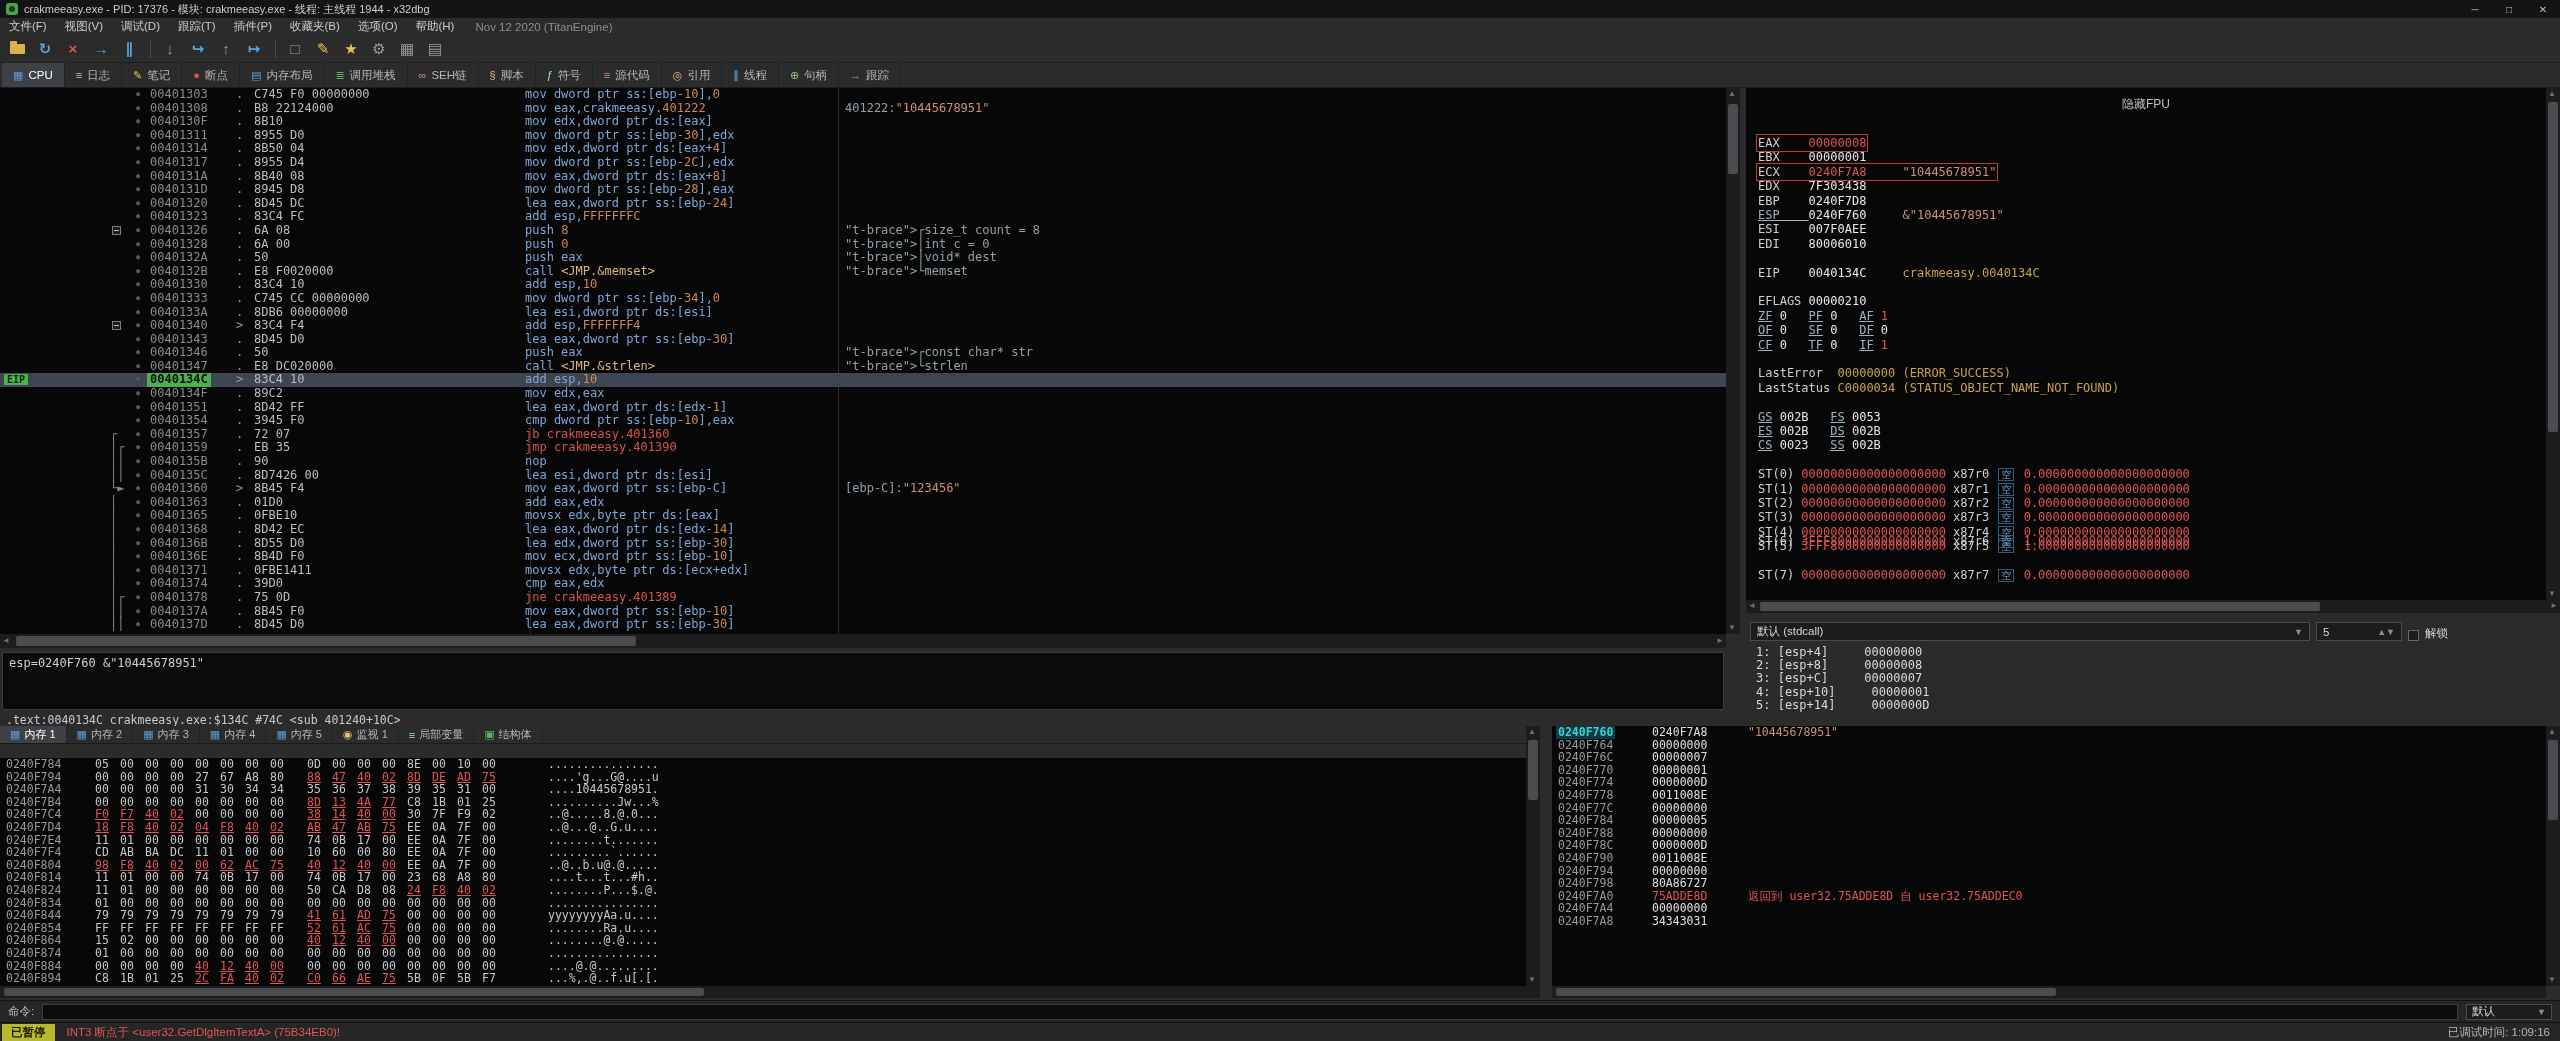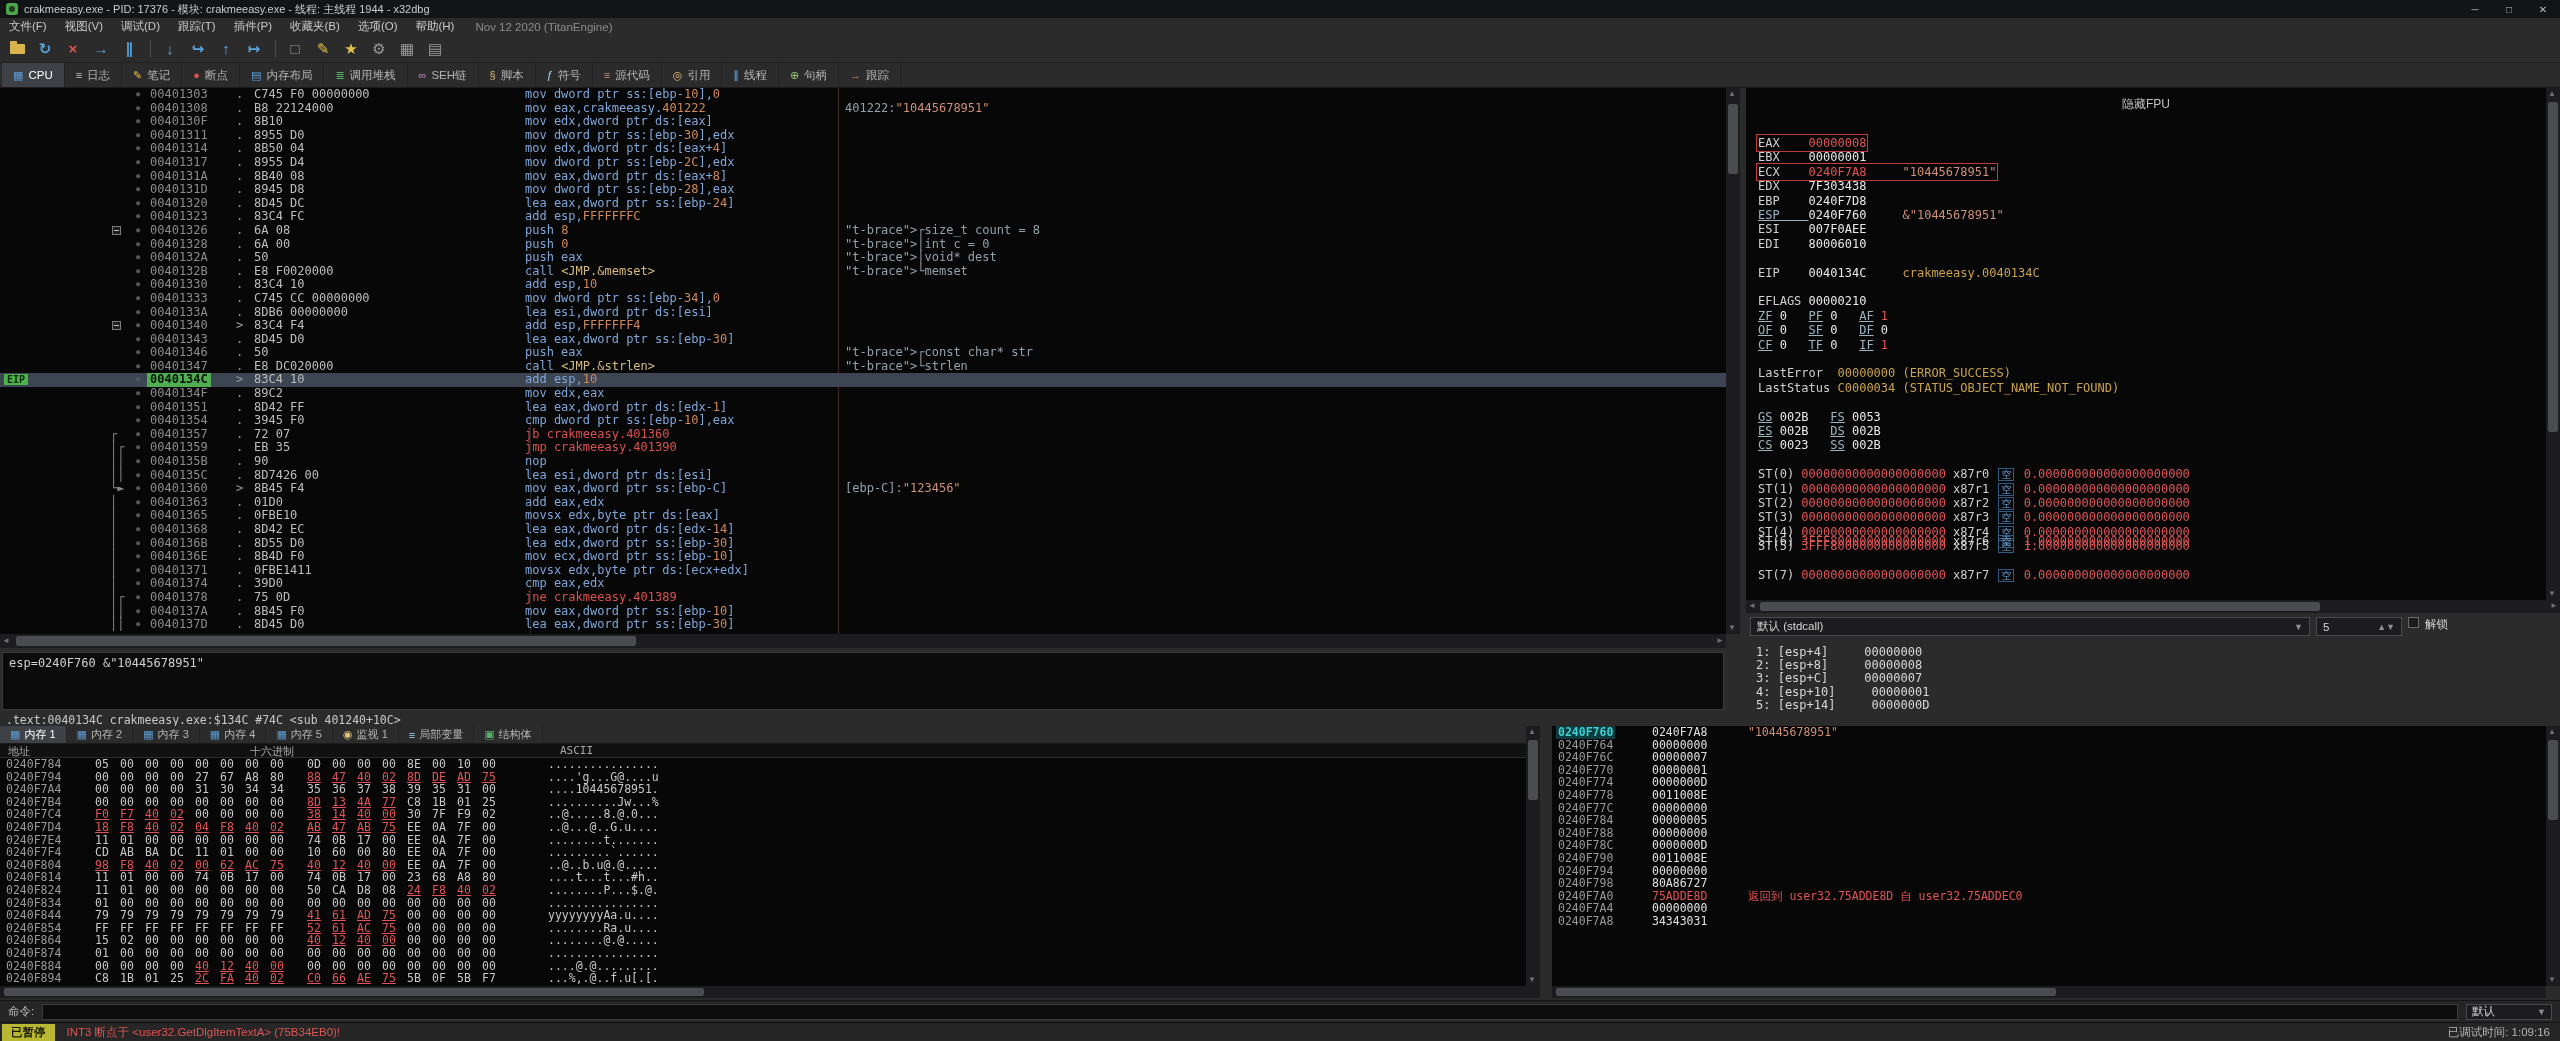--- a/index.html
+++ b/index.html
@@ -62,21 +62,21 @@
   
   #regs{position:absolute;left:1746px;top:88px;width:800px;height:512px;background:#070707;overflow:hidden}
   .fpu{position:absolute;top:8px;left:0;width:100%;text-align:center;color:#c0c0c0;font-size:12px}
   .rline{position:absolute;left:12px;white-space:pre;font-size:12px;font-family:"DejaVu Sans Mono",monospace}
   .lbl{color:#cfcfcf}.val{color:#e8e8e8}.red{color:#e25555}.orange{color:#ce9178}.gold{color:#c9a24a}
   .flag{color:#9db4c0;text-decoration:underline}
   .tag{color:#6aa7e0;font-size:10px;border:1px solid #335a80;padding:0 2px;margin:0 2px}
   .boxwrap{outline:1px solid #c23b3b;outline-offset:1px}
 
   
-  #argsbar{position:absolute;left:1746px;top:617px;width:800px;height:24px;display:flex;align-items:flex-start;gap:6px;padding:0 4px;font-size:11.5px}
+  #argsbar{position:absolute;left:1746px;top:617px;width:800px;height:24px;display:flex;align-items:flex-end;gap:6px;padding:0 4px;font-size:11.5px}
   .combo{height:19px;background:#1c1c1e;border:1px solid #4a4a4e;display:flex;align-items:center;padding:0 6px;color:#d6d6d6}
   .combo .car{margin-left:auto;color:#8f8f8f;font-size:9px}
   .spin{width:86px}
   .chk{width:11px;height:11px;border:1px solid #6a6a6a;background:#1c1c1e}
   #argslist{position:absolute;left:1746px;top:646px;width:800px;font-size:12px;font-family:"DejaVu Sans Mono",monospace;color:#d8d8d8}
   .aline{height:13.2px;line-height:13.2px;white-space:pre;padding-left:10px}
 
   
   #dumptabs{position:absolute;left:0;top:726px;width:1526px;height:18px;background:#2b2b2b;display:flex;font-size:11px;border-bottom:1px solid #1b1b1b}
   .dtab{display:flex;align-items:center;gap:4px;padding:0 10px;color:#b5b5b5;border-right:1px solid #222}
@@ -391,25 +391,20 @@
       </span>
       <span class="dtab">
         <span class="tglyph" style="color: rgb(156, 220, 254);">≡</span>
         <span>局部变量</span>
       </span>
       <span class="dtab">
         <span class="tglyph" style="color: rgb(88, 179, 104);">▣</span>
         <span>结构体</span>
       </span>
     </div>
-  <div id="dumphdr">
-    <span style="position:absolute;left:8px">地址</span>
-    <span style="position:absolute;left:250px">十六进制</span>
-    <span style="position:absolute;left:560px">ASCII</span>
-  </div>
   <div id="dumprows">
       <div class="mrow"><span class="daddr">0240F784</span><span class="dbyte" style="left: 95px;">05</span><span class="dbyte" style="left: 120px;">00</span><span class="dbyte" style="left: 145px;">00</span><span class="dbyte" style="left: 170px;">00</span><span class="dbyte" style="left: 195px;">00</span><span class="dbyte" style="left: 220px;">00</span><span class="dbyte" style="left: 245px;">00</span><span class="dbyte" style="left: 270px;">00</span><span class="dbyte" style="left: 307px;">0D</span><span class="dbyte" style="left: 332px;">00</span><span class="dbyte" style="left: 357px;">00</span><span class="dbyte" style="left: 382px;">00</span><span class="dbyte" style="left: 407px;">8E</span><span class="dbyte" style="left: 432px;">00</span><span class="dbyte" style="left: 457px;">10</span><span class="dbyte" style="left: 482px;">00</span><span class="dascii">................</span></div>
       <div class="mrow"><span class="daddr">0240F794</span><span class="dbyte" style="left: 95px;">00</span><span class="dbyte" style="left: 120px;">00</span><span class="dbyte" style="left: 145px;">00</span><span class="dbyte" style="left: 170px;">00</span><span class="dbyte" style="left: 195px;">27</span><span class="dbyte" style="left: 220px;">67</span><span class="dbyte" style="left: 245px;">A8</span><span class="dbyte" style="left: 270px;">80</span><span class="dbyte r" style="left: 307px;">88</span><span class="dbyte r" style="left: 332px;">47</span><span class="dbyte r" style="left: 357px;">40</span><span class="dbyte r" style="left: 382px;">02</span><span class="dbyte r" style="left: 407px;">8D</span><span class="dbyte r" style="left: 432px;">DE</span><span class="dbyte r" style="left: 457px;">AD</span><span class="dbyte r" style="left: 482px;">75</span><span class="dascii">....'g...G@....u</span></div>
       <div class="mrow"><span class="daddr">0240F7A4</span><span class="dbyte" style="left: 95px;">00</span><span class="dbyte" style="left: 120px;">00</span><span class="dbyte" style="left: 145px;">00</span><span class="dbyte" style="left: 170px;">00</span><span class="dbyte" style="left: 195px;">31</span><span class="dbyte" style="left: 220px;">30</span><span class="dbyte" style="left: 245px;">34</span><span class="dbyte" style="left: 270px;">34</span><span class="dbyte" style="left: 307px;">35</span><span class="dbyte" style="left: 332px;">36</span><span class="dbyte" style="left: 357px;">37</span><span class="dbyte" style="left: 382px;">38</span><span class="dbyte" style="left: 407px;">39</span><span class="dbyte" style="left: 432px;">35</span><span class="dbyte" style="left: 457px;">31</span><span class="dbyte" style="left: 482px;">00</span><span class="dascii">....10445678951.</span></div>
       <div class="mrow"><span class="daddr">0240F7B4</span><span class="dbyte" style="left: 95px;">00</span><span class="dbyte" style="left: 120px;">00</span><span class="dbyte" style="left: 145px;">00</span><span class="dbyte" style="left: 170px;">00</span><span class="dbyte" style="left: 195px;">00</span><span class="dbyte" style="left: 220px;">00</span><span class="dbyte" style="left: 245px;">00</span><span class="dbyte" style="left: 270px;">00</span><span class="dbyte r" style="left: 307px;">8D</span><span class="dbyte r" style="left: 332px;">13</span><span class="dbyte r" style="left: 357px;">4A</span><span class="dbyte r" style="left: 382px;">77</span><span class="dbyte" style="left: 407px;">C8</span><span class="dbyte" style="left: 432px;">1B</span><span class="dbyte" style="left: 457px;">01</span><span class="dbyte" style="left: 482px;">25</span><span class="dascii">..........Jw...%</span></div>
       <div class="mrow"><span class="daddr">0240F7C4</span><span class="dbyte r" style="left: 95px;">F0</span><span class="dbyte r" style="left: 120px;">F7</span><span class="dbyte r" style="left: 145px;">40</span><span class="dbyte r" style="left: 170px;">02</span><span class="dbyte" style="left: 195px;">00</span><span class="dbyte" style="left: 220px;">00</span><span class="dbyte" style="left: 245px;">00</span><span class="dbyte" style="left: 270px;">00</span><span class="dbyte r" style="left: 307px;">38</span><span class="dbyte r" style="left: 332px;">14</span><span class="dbyte r" style="left: 357px;">40</span><span class="dbyte r" style="left: 382px;">00</span><span class="dbyte" style="left: 407px;">30</span><span class="dbyte" style="left: 432px;">7F</span><span class="dbyte" style="left: 457px;">F9</span><span class="dbyte" style="left: 482px;">02</span><span class="dascii">..@.....8.@.0...</span></div>
       <div class="mrow"><span class="daddr">0240F7D4</span><span class="dbyte r" style="left: 95px;">18</span><span class="dbyte r" style="left: 120px;">F8</span><span class="dbyte r" style="left: 145px;">40</span><span class="dbyte r" style="left: 170px;">02</span><span class="dbyte r" style="left: 195px;">04</span><span class="dbyte r" style="left: 220px;">F8</span><span class="dbyte r" style="left: 245px;">40</span><span class="dbyte r" style="left: 270px;">02</span><span class="dbyte r" style="left: 307px;">AB</span><span class="dbyte r" style="left: 332px;">47</span><span class="dbyte r" style="left: 357px;">AB</span><span class="dbyte r" style="left: 382px;">75</span><span class="dbyte" style="left: 407px;">EE</span><span class="dbyte" style="left: 432px;">0A</span><span class="dbyte" style="left: 457px;">7F</span><span class="dbyte" style="left: 482px;">00</span><span class="dascii">..@...@..G.u....</span></div>
       <div class="mrow"><span class="daddr">0240F7E4</span><span class="dbyte" style="left: 95px;">11</span><span class="dbyte" style="left: 120px;">01</span><span class="dbyte" style="left: 145px;">00</span><span class="dbyte" style="left: 170px;">00</span><span class="dbyte" style="left: 195px;">00</span><span class="dbyte" style="left: 220px;">00</span><span class="dbyte" style="left: 245px;">00</span><span class="dbyte" style="left: 270px;">00</span><span class="dbyte" style="left: 307px;">74</span><span class="dbyte" style="left: 332px;">0B</span><span class="dbyte" style="left: 357px;">17</span><span class="dbyte" style="left: 382px;">00</span><span class="dbyte" style="left: 407px;">EE</span><span class="dbyte" style="left: 432px;">0A</span><span class="dbyte" style="left: 457px;">7F</span><span class="dbyte" style="left: 482px;">00</span><span class="dascii">........t.......</span></div>
       <div class="mrow"><span class="daddr">0240F7F4</span><span class="dbyte" style="left: 95px;">CD</span><span class="dbyte" style="left: 120px;">AB</span><span class="dbyte" style="left: 145px;">BA</span><span class="dbyte" style="left: 170px;">DC</span><span class="dbyte" style="left: 195px;">11</span><span class="dbyte" style="left: 220px;">01</span><span class="dbyte" style="left: 245px;">00</span><span class="dbyte" style="left: 270px;">00</span><span class="dbyte" style="left: 307px;">10</span><span class="dbyte" style="left: 332px;">60</span><span class="dbyte" style="left: 357px;">00</span><span class="dbyte" style="left: 382px;">80</span><span class="dbyte" style="left: 407px;">EE</span><span class="dbyte" style="left: 432px;">0A</span><span class="dbyte" style="left: 457px;">7F</span><span class="dbyte" style="left: 482px;">00</span><span class="dascii">.........`......</span></div>
       <div class="mrow"><span class="daddr">0240F804</span><span class="dbyte r" style="left: 95px;">98</span><span class="dbyte r" style="left: 120px;">F8</span><span class="dbyte r" style="left: 145px;">40</span><span class="dbyte r" style="left: 170px;">02</span><span class="dbyte r" style="left: 195px;">00</span><span class="dbyte r" style="left: 220px;">62</span><span class="dbyte r" style="left: 245px;">AC</span><span class="dbyte r" style="left: 270px;">75</span><span class="dbyte r" style="left: 307px;">40</span><span class="dbyte r" style="left: 332px;">12</span><span class="dbyte r" style="left: 357px;">40</span><span class="dbyte r" style="left: 382px;">00</span><span class="dbyte" style="left: 407px;">EE</span><span class="dbyte" style="left: 432px;">0A</span><span class="dbyte" style="left: 457px;">7F</span><span class="dbyte" style="left: 482px;">00</span><span class="dascii">..@..b.u@.@.....</span></div>

